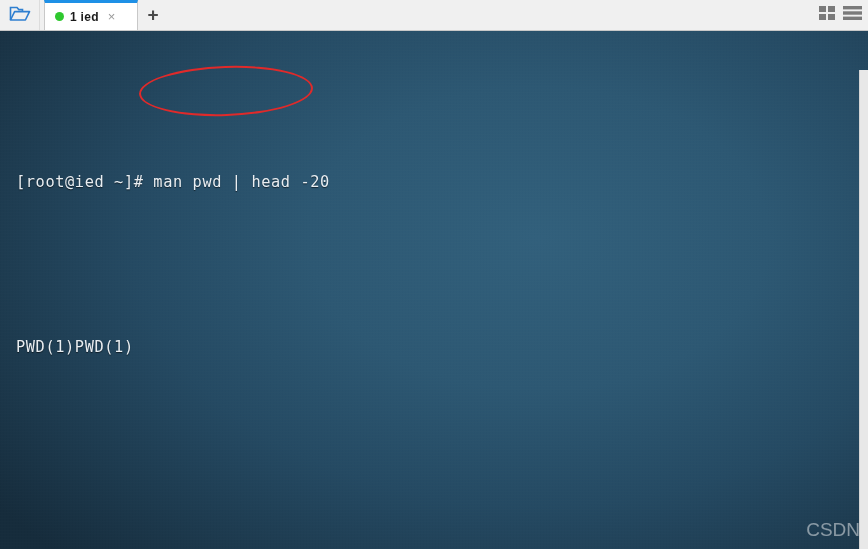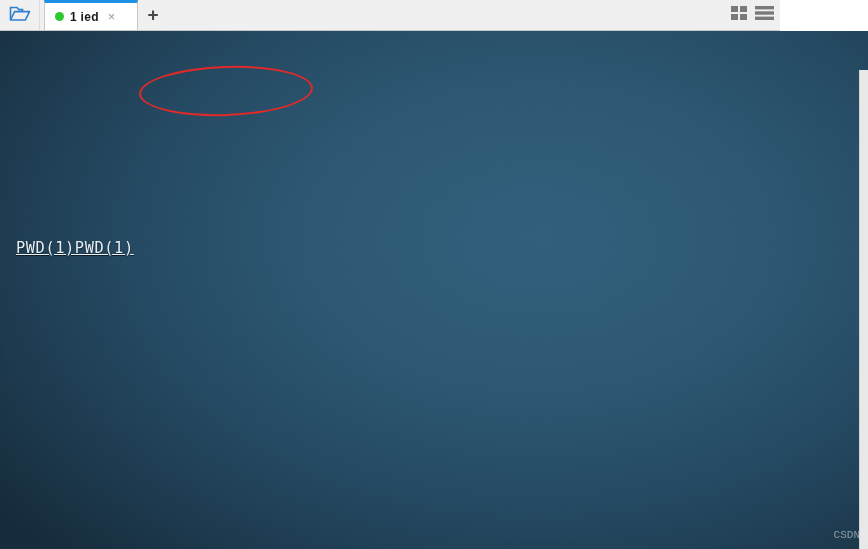--- a/index.html
+++ b/index.html
@@ -7,21 +7,21 @@
     width: 868px; height: 549px;
     overflow: hidden;
     background: #ffffff;
     font-family: "Liberation Sans", sans-serif;
   }
   #app { position: relative; width: 868px; height: 549px; }
 
   
   .tabbar {
     position: absolute; left: 0; top: 0;
-    width: 780px; height: 31px;
+    width: 868px; height: 31px;
     background: #f0f0f0;
     border-bottom: 1px solid #c8c8c8;
     display: flex; align-items: flex-end;
   }
   .folder-btn {
     width: 40px; height: 30px;
     display: flex; align-items: center; justify-content: center;
     background: #f0f0f0;
     border-right: 1px solid #dcdcdc;
     cursor: pointer;
@@ -83,21 +83,21 @@
     right: 18px; bottom: 0;
     font-family: "DejaVu Sans Mono", "Liberation Mono", monospace;
     font-size: 15.3px;
     line-height: 33px;
     color: #e9eef2;
     white-space: pre;
     text-shadow: 0 1px 1px rgba(0,0,0,.55);
     letter-spacing: .6px;
   }
   .row { height: 33px; position: relative; }
-  .row-cols { display: flex; text-decoration: underline; }
+  .row-cols { display: flex; }
   .col-center { flex: 1; text-align: center; }
   .col-right { text-align: right; }
 
   
   .annot-ellipse {
     position: absolute;
     left: 139px; top: 35px;
     width: 174px; height: 50px;
     border: 2px solid #e02a2a;
     border-radius: 50%;
@@ -110,22 +110,22 @@
     position: absolute; right: 0; top: 39px;
     width: 9px; bottom: 0;
     background: #e8e8e8;
     border-left: 1px solid #d4d4d4;
     cursor: pointer;
   }
 
   
   .watermark {
     position: absolute; right: 8px; bottom: 8px;
-    font-family: Liberation Mono, monospace;
-    font-size: 11px;
+    font-family: Liberation Sans, sans-serif;
+    font-size: 19px;
     color: rgba(255,255,255,.48);
     white-space: nowrap;
     pointer-events: none;
   }
   .wm-a { position: relative; }
 </style>
 </head>
 <body>
 
 <div id="app">
@@ -171,20 +171,21 @@
       </div>
     </div>
   </div>
 
   <div class="terminal">
     <div class="noise"></div>
 
     <div class="screen">
 
       
+      <div class="row"><span>[root@ied ~]#</span><span> </span><span>man pwd | head -20</span></div>
 
       
       <div class="row row-cols">
         <span>PWD(1)</span>
         <span class="col-right">PWD(1)</span>
       </div>
 
       
       <div id="man-body"><div class="row"></div><div class="row"></div></div>
 

